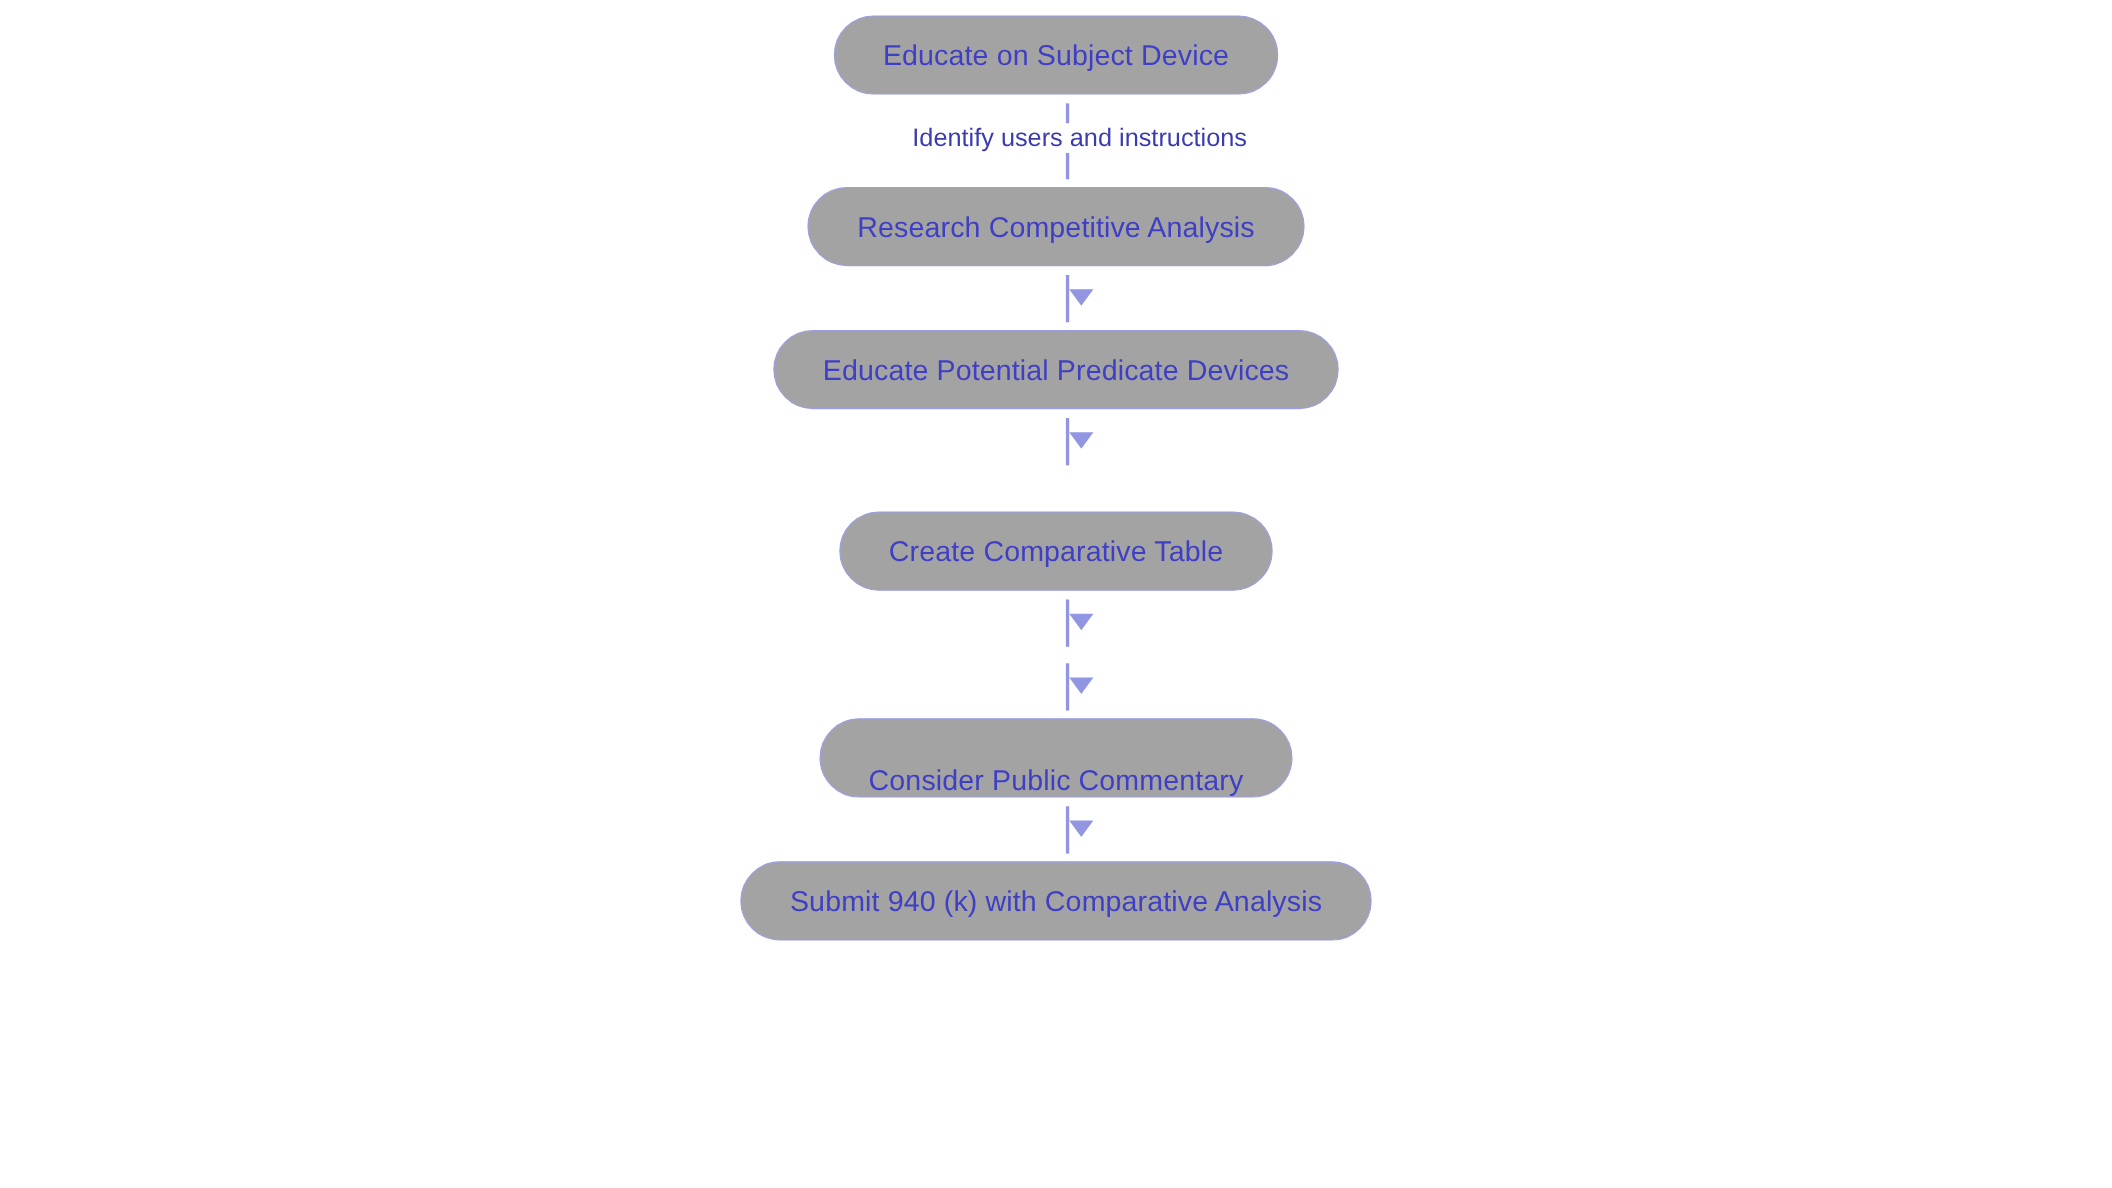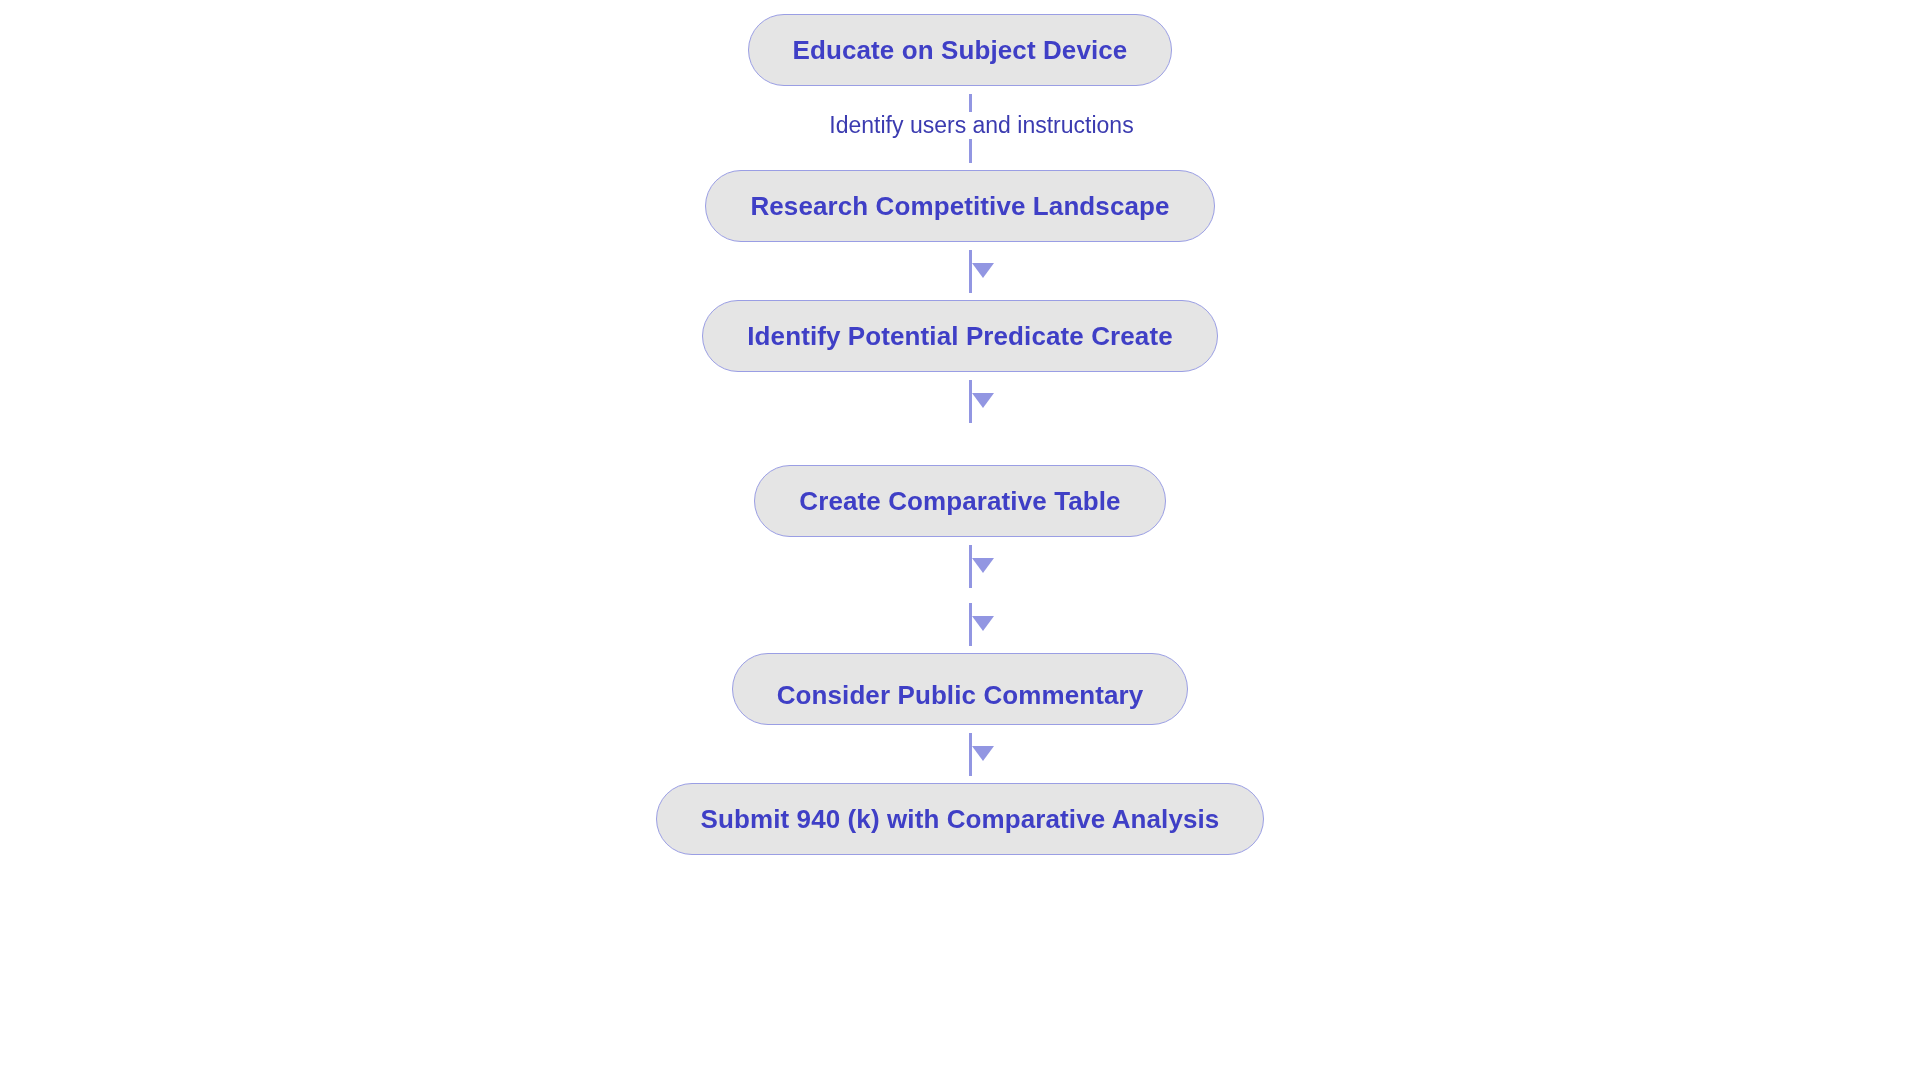--- a/index.html
+++ b/index.html
@@ -38,30 +38,30 @@
     display: flex;
     align-items: center;
     justify-content: center;
     width: 100%;
   }
 
   .flow-node {
     display: flex;
     align-items: center;
     justify-content: center;
-    background: #e5e5e5;
+    background: #a3a3a3;
     border: 1.4px solid #9a9ee4;
     border-radius: 999px;
     color: #3f3fc6;
     font-size: 26px;
-    font-weight: 700;
+    font-weight: 400;
     letter-spacing: 0.1px;
     line-height: 1;
     white-space: nowrap;
-    padding: 16px 44px;
+    padding: 2px 44px;
     height: 72px;
   }
 
   
   .connector {
     position: relative;
     width: 100%;
     display: flex;
     flex-direction: row;
     align-items: center;
@@ -119,32 +119,32 @@
     </div>
 
     <div class="connector labeled">
       <div class="conn-line"></div>
       <div class="conn-arrow"></div>
       <div class="conn-label">Identify users and instructions</div>
     </div>
 
     <div class="node-row">
       <div class="flow-node" style="min-width:390px;">
-        <span>Research Competitive Landscape</span>
+        <span>Research Competitive Analysis</span>
       </div>
     </div>
 
     <div class="connector plain">
       <div class="conn-line"></div>
       <div class="conn-arrow"></div>
     </div>
 
     <div class="node-row">
       <div class="flow-node" style="min-width:404px;">
-        <span>Identify Potential Predicate Create</span>
+        <span>Educate Potential Predicate Devices</span>
       </div>
     </div>
 
     <div class="connector plain">
       <div class="conn-line"></div>
       <div class="conn-arrow"></div>
     </div>
 
     <div class="node-row">
       <div class="flow-node" style="min-width:314px;margin-top:35px;">

